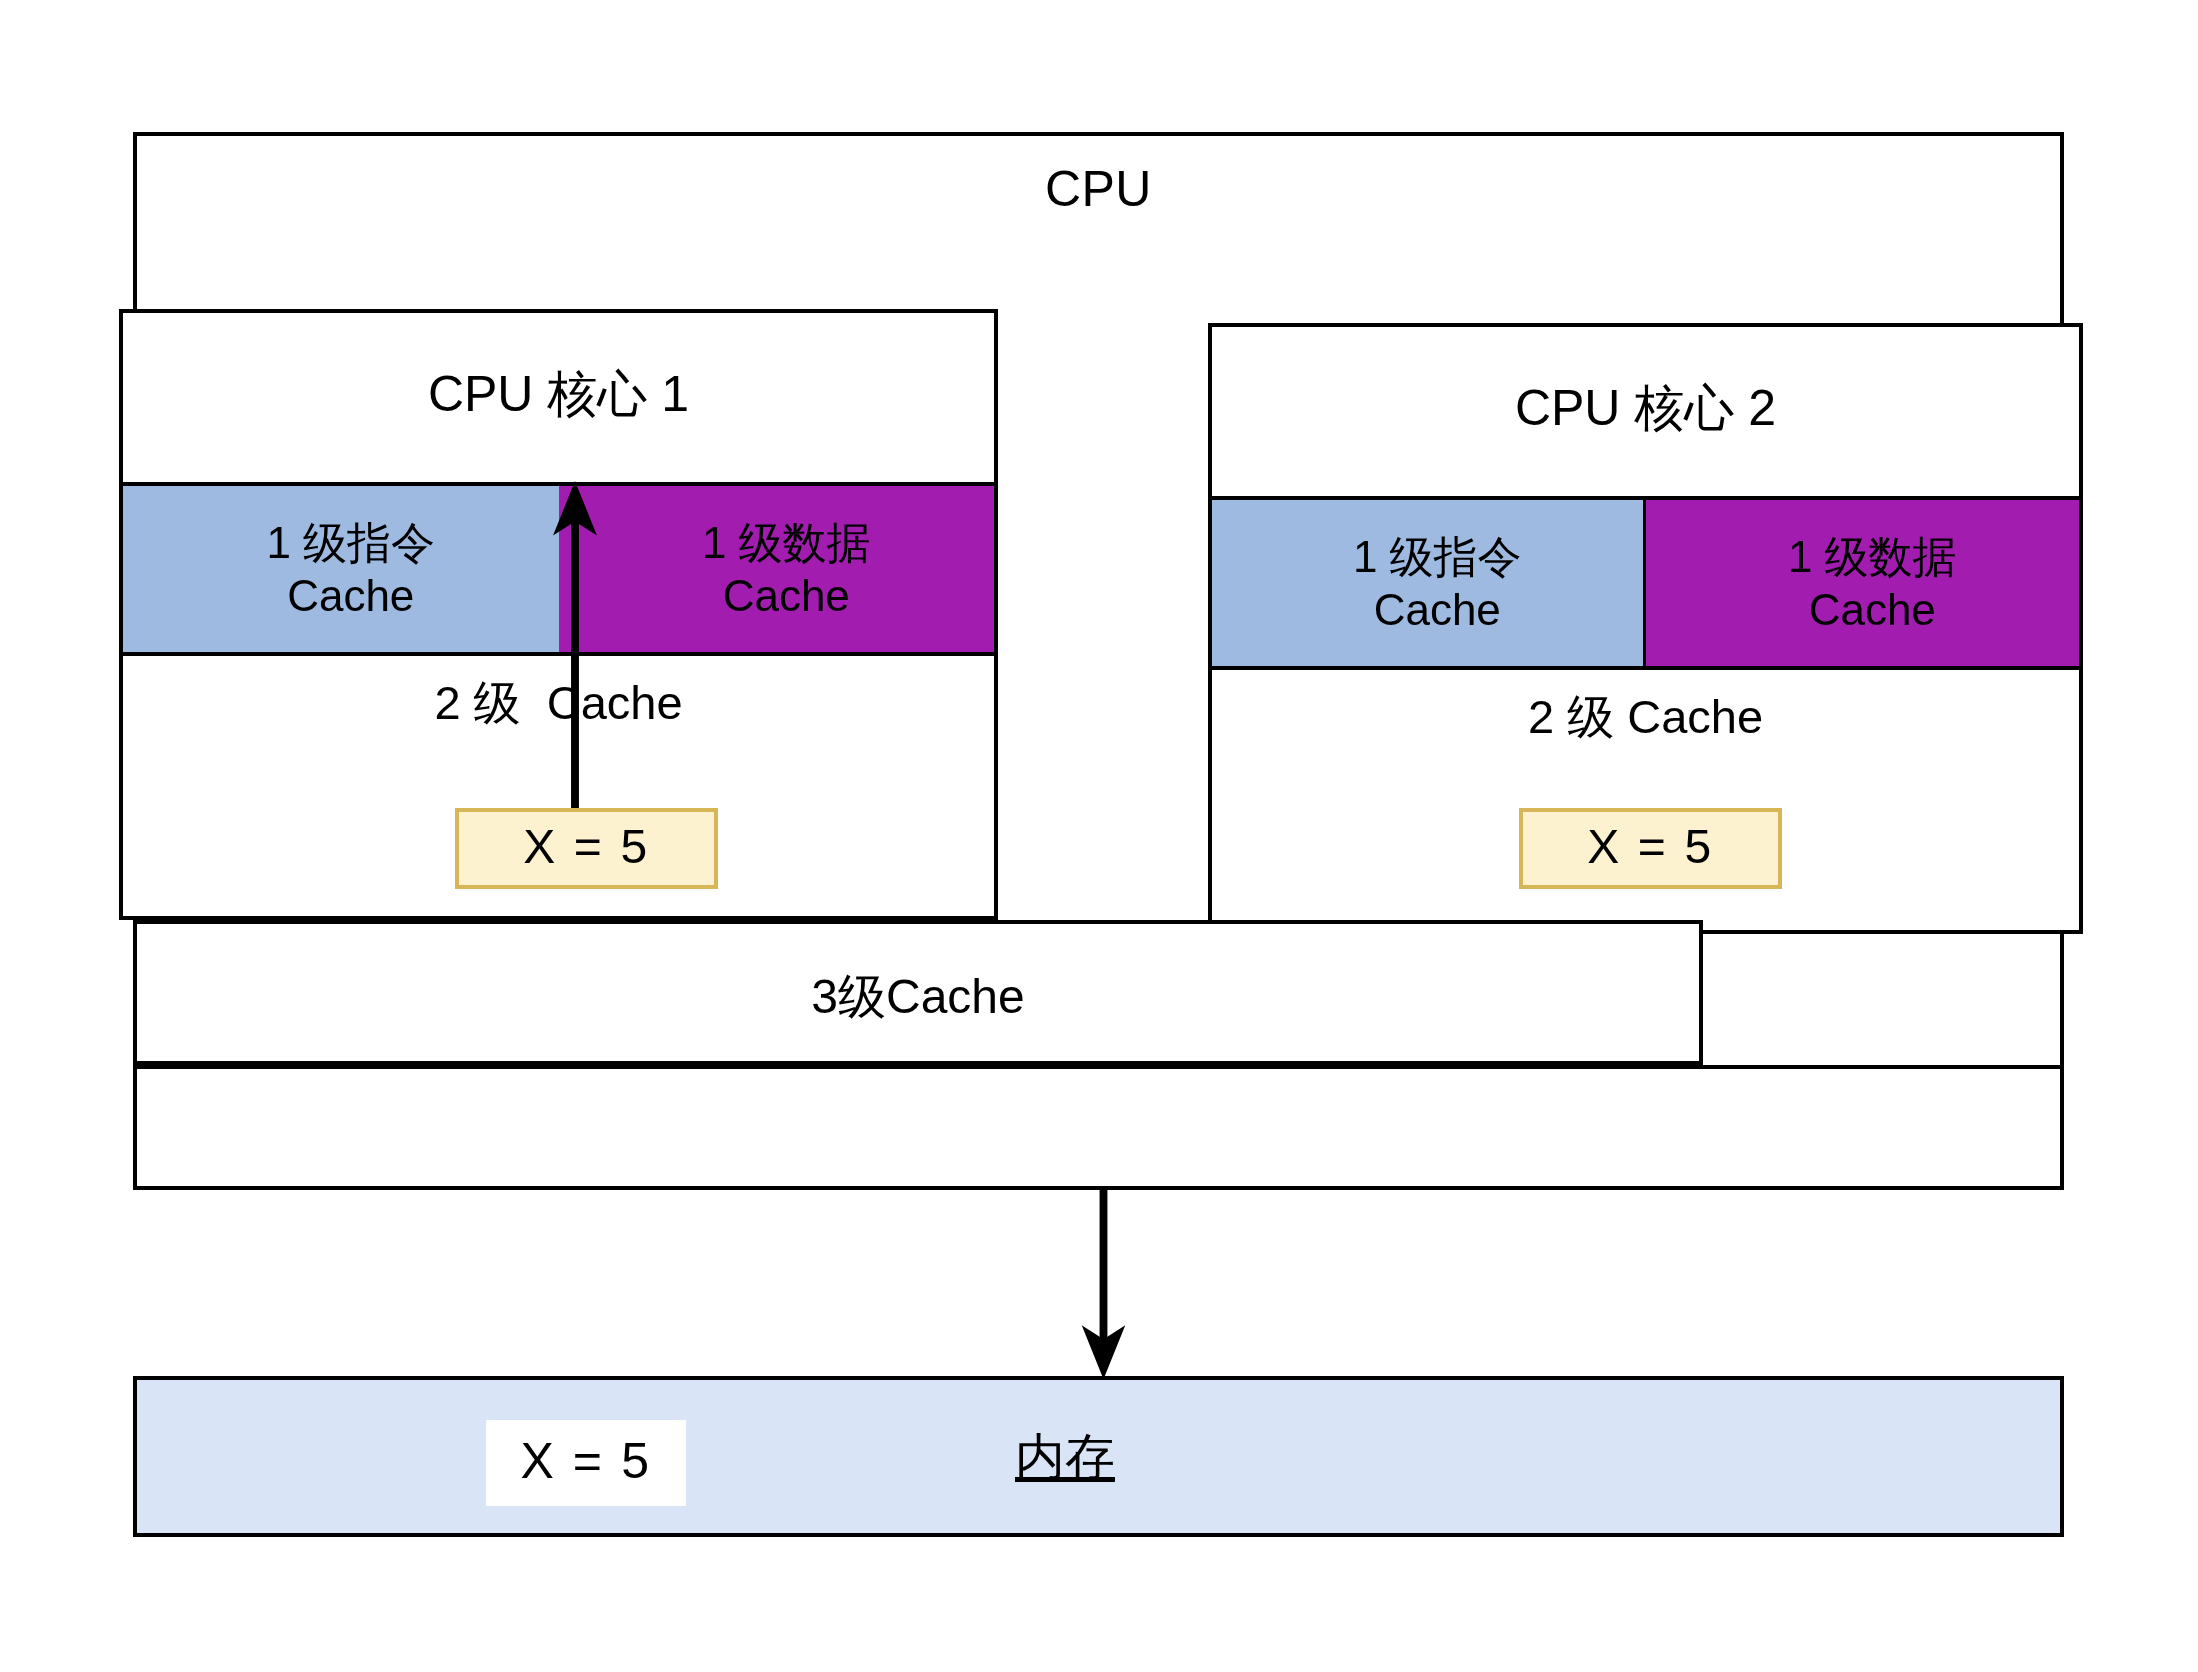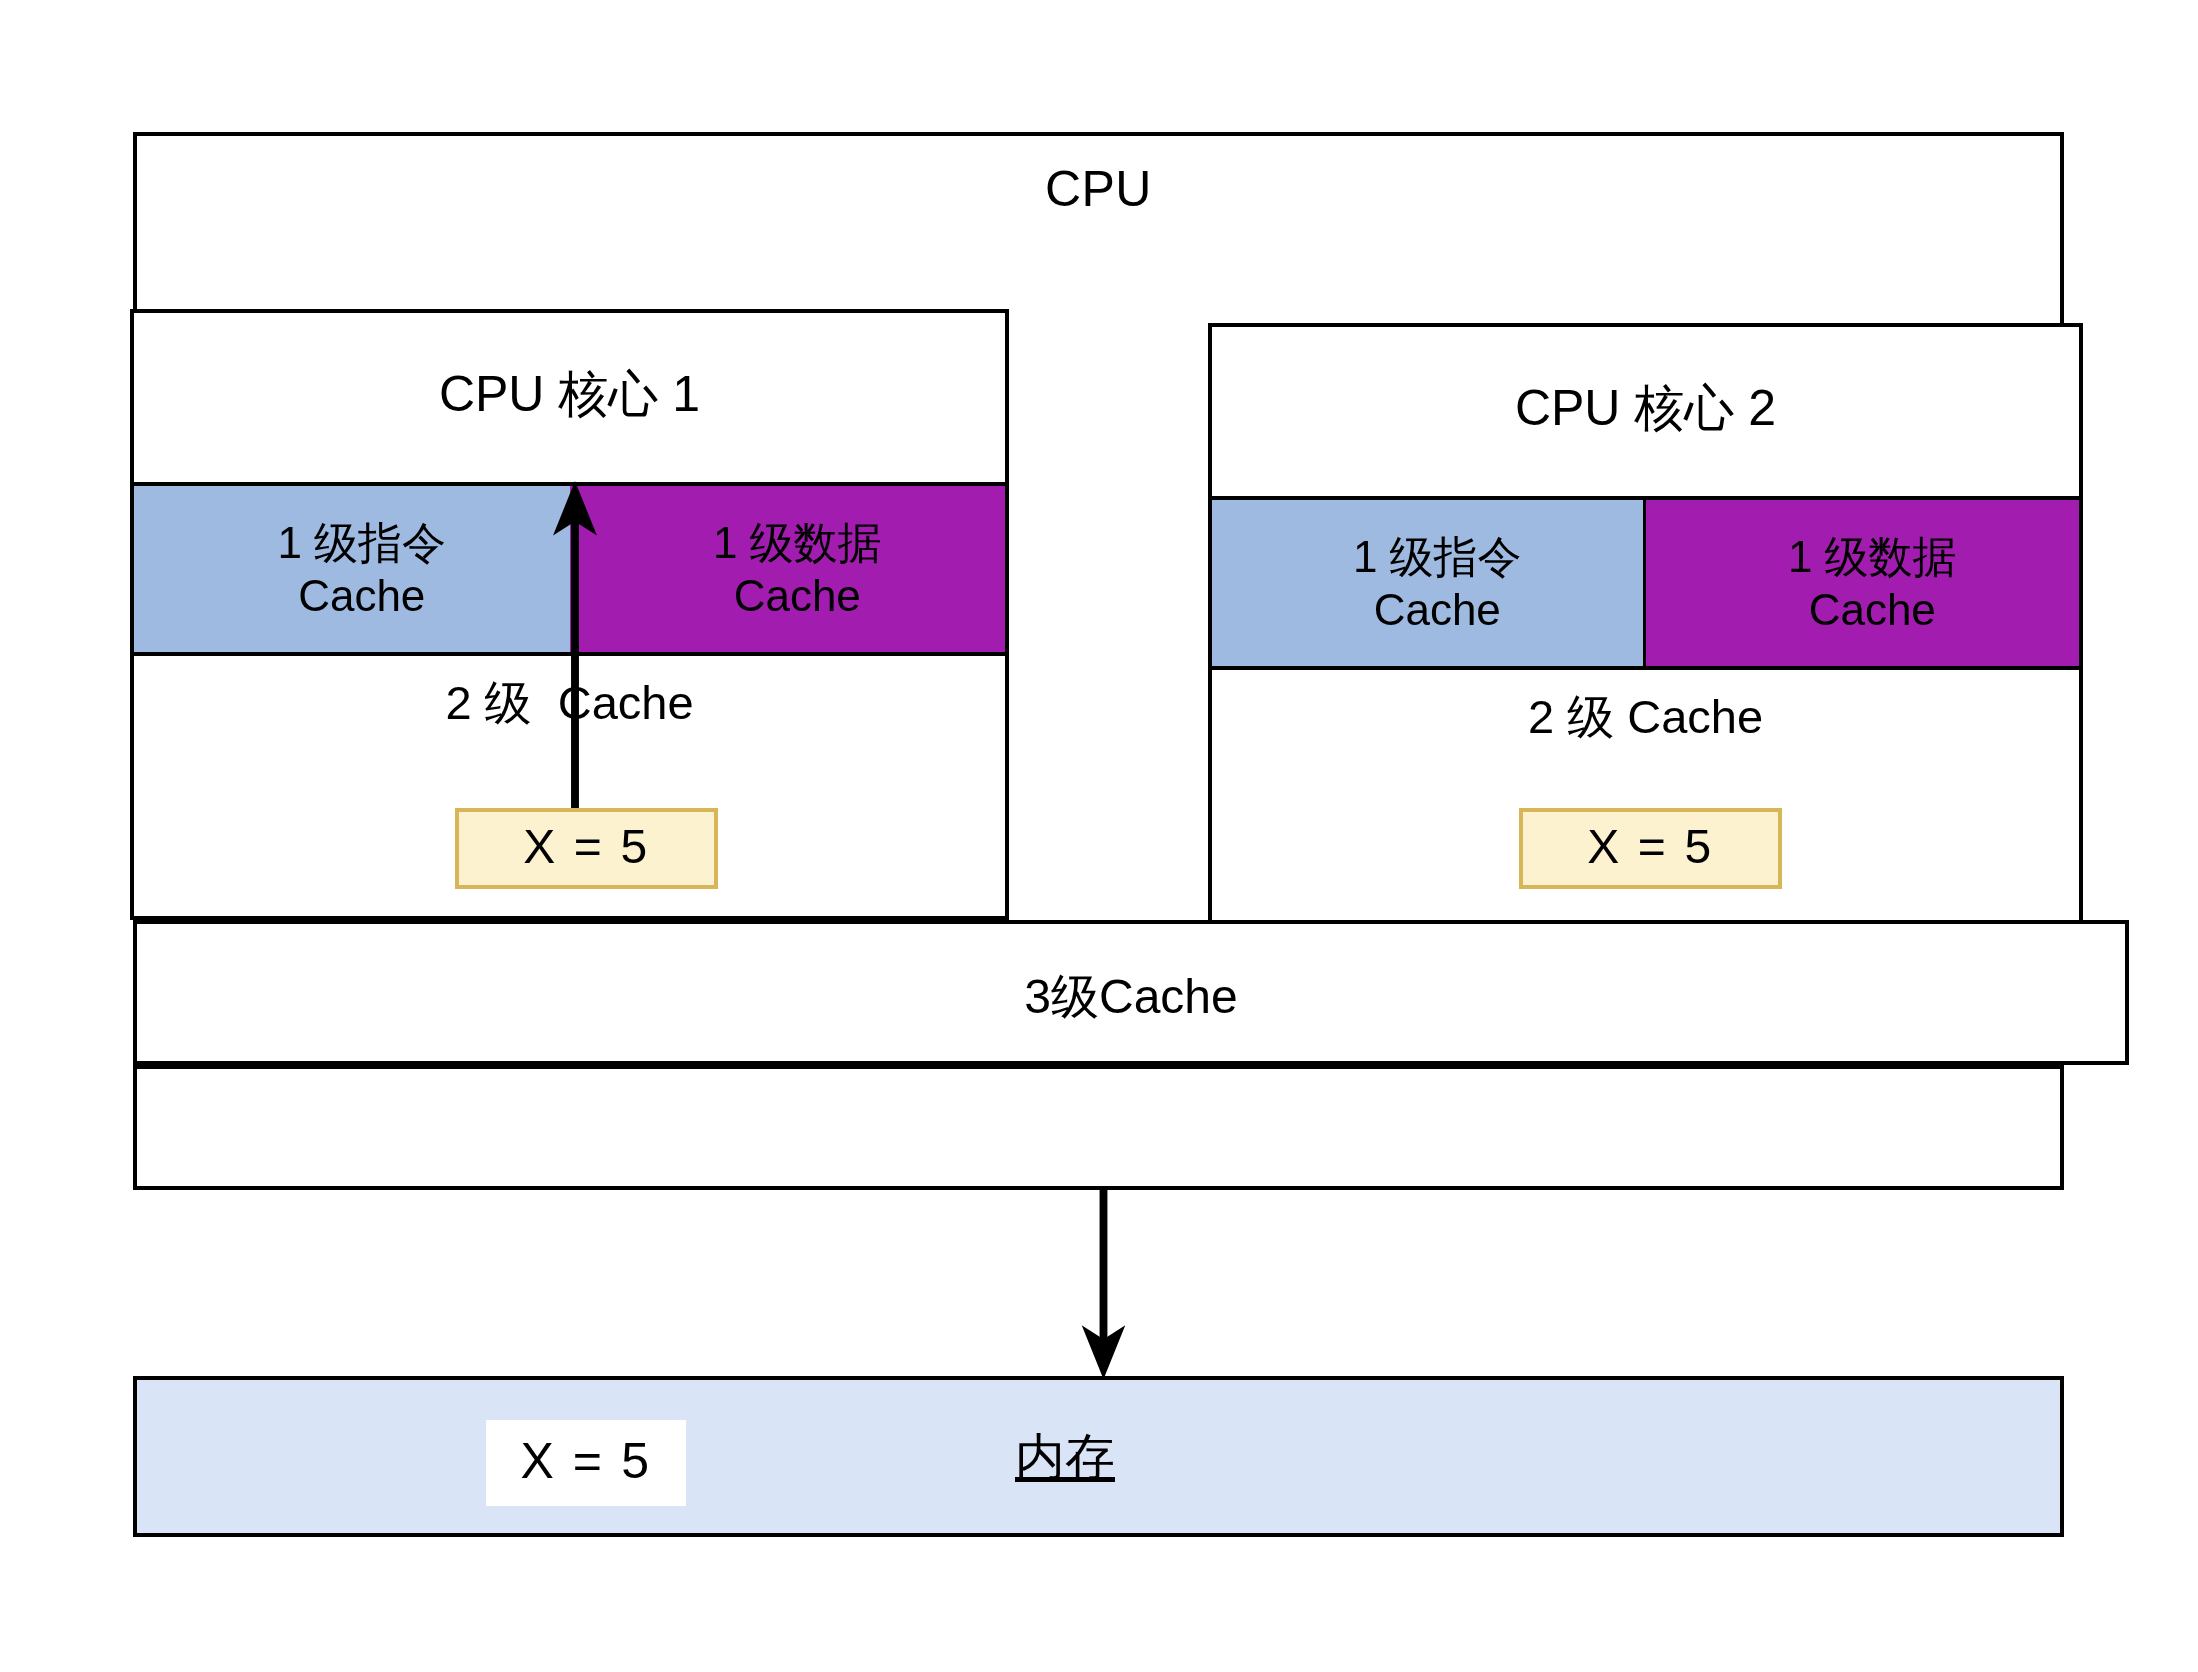--- a/index.html
+++ b/index.html
@@ -49,21 +49,21 @@
   }
 
   
   .core-box {
     position: absolute;
     box-sizing: border-box;
     border: 4.4px solid #000000;
     background: #ffffff;
   }
   #core1-box {
-    left: 130px;
+    left: 119px;
     top: 309px;
     width: 879px;
     height: 611px;
   }
   #core2-box {
     left: 1208px;
     top: 309px;
     width: 875px;
     height: 611px;
     margin-top: 14px;
@@ -151,21 +151,21 @@
     width: 58px;
     height: 334px;
     overflow: visible;
   }
 
   
   #l3-row {
     position: absolute;
     left: 133px;
     top: 920px;
-    width: 1996px;
+    width: 1570px;
     height: 145px;
     box-sizing: border-box;
     border-top: 4.4px solid #000000;
     border-bottom: 4.4px solid #000000;
     border-left: 4.4px solid #000000;
     border-right: 4.4px solid #000000;
     background: #ffffff;
   }
   #l3-label {
     position: absolute;

